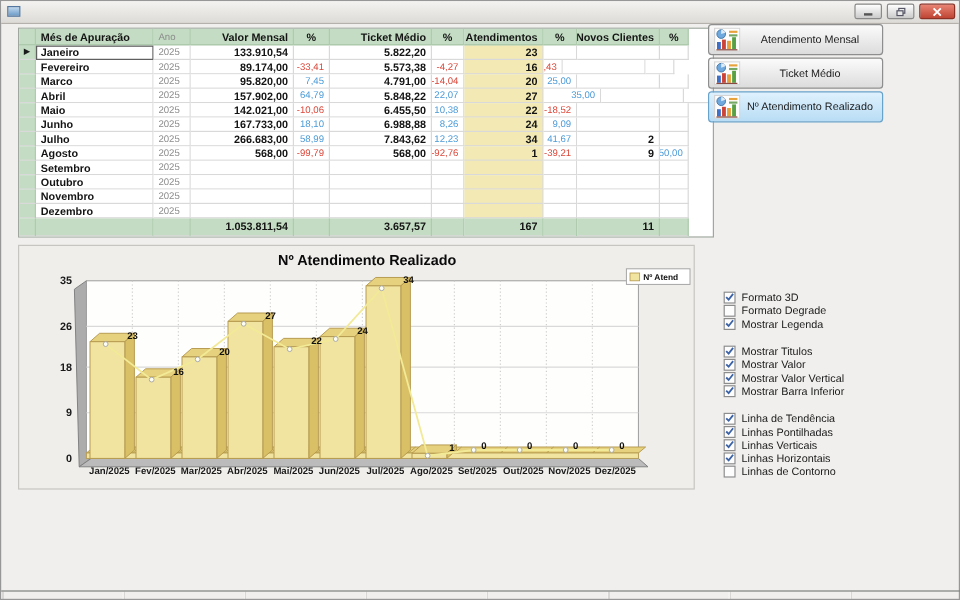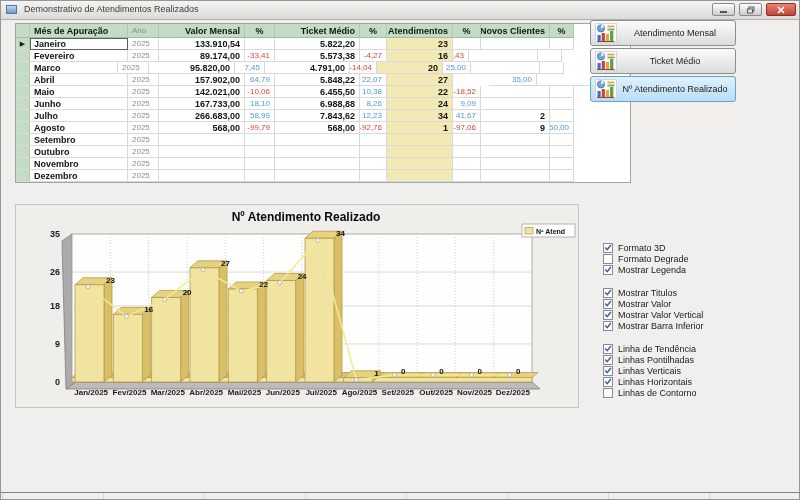--- a/index.html
+++ b/index.html
@@ -50,21 +50,20 @@
   .taskbar{position:absolute;left:0;bottom:0;width:800px;height:7px;background:linear-gradient(#BDC0BC,#9B9E9A);border-top:1px solid #7F827E;box-sizing:border-box;
     background-image:repeating-linear-gradient(90deg,rgba(255,255,255,.22) 0 1px,rgba(0,0,0,.10) 1px 2px,transparent 2px 101px);}
 </style>
 </head>
 <body>
 
 <div class="window">
 
   <div class="titlebar">
     <div class="title-icon"></div>
-    <div class="title-text">Demonstrativo de Atendimentos Realizados</div>
     <div class="win-controls">
       <div class="win-btn">
         <svg width="10" height="8">
             <rect x="1" y="5" width="7" height="2" fill="#555"></rect>
           </svg>
       </div>
       <div class="win-btn">
         <svg width="10" height="8">
             <rect x="3" y="1" width="5" height="4" fill="none" stroke="#556" stroke-width="1"></rect>
             <rect x="1.5" y="3" width="5" height="4" fill="#E8E8E8" stroke="#556" stroke-width="1"></rect>
@@ -115,41 +114,41 @@
         <div class="gcell ar pct" style="width: 30px; color: rgb(220, 70, 57);">-33,41</div>
         <div class="gcell ar bold" style="width: 85px;">5.573,38</div>
         <div class="gcell ar pct" style="width: 27px; color: rgb(220, 70, 57);">-4,27</div>
         <div class="gcell ar bold ylw" style="width: 66px;">16</div>
         <div class="gcell ar pct" style="width: 16px; color: rgb(220, 70, 57);">-30,43</div>
         <div class="gcell ar bold" style="width: 69px;"></div>
         <div class="gcell ar pct" style="width: 24px;"></div>
       </div>
       <div class="grow drow">
         <div class="gcell ind" style="width: 14px;"></div>
-        <div class="gcell al bold" style="width: 88px;">Marco</div>
+        <div class="gcell al bold" style="width: 98px;">Marco</div>
         <div class="gcell al ano" style="width: 31px;">2025</div>
         <div class="gcell ar bold" style="width: 86px;">95.820,00</div>
         <div class="gcell ar pct" style="width: 30px; color: rgb(76, 155, 216);">7,45</div>
         <div class="gcell ar bold" style="width: 85px;">4.791,00</div>
         <div class="gcell ar pct" style="width: 27px; color: rgb(220, 70, 57);">-14,04</div>
         <div class="gcell ar bold ylw" style="width: 66px;">20</div>
         <div class="gcell ar pct" style="width: 28px; color: rgb(76, 155, 216);">25,00</div>
         <div class="gcell ar bold" style="width: 69px;"></div>
         <div class="gcell ar pct" style="width: 24px;"></div>
       </div>
       <div class="grow drow">
         <div class="gcell ind" style="width: 14px;"></div>
         <div class="gcell al bold" style="width: 98px;">Abril</div>
         <div class="gcell al ano" style="width: 31px;">2025</div>
         <div class="gcell ar bold" style="width: 86px;">157.902,00</div>
         <div class="gcell ar pct" style="width: 30px; color: rgb(76, 155, 216);">64,79</div>
         <div class="gcell ar bold" style="width: 85px;">5.848,22</div>
         <div class="gcell ar pct" style="width: 27px; color: rgb(76, 155, 216);">22,07</div>
         <div class="gcell ar bold ylw" style="width: 66px;">27</div>
-        <div class="gcell ar pct" style="width: 48px; color: rgb(76, 155, 216); margin-left: 36px;">35,00</div>
+        <div class="gcell ar pct" style="width: 48px; color: rgb(76, 155, 216);">35,00</div>
         <div class="gcell ar bold" style="width: 69px;"></div>
         <div class="gcell ar pct" style="width: 24px;"></div>
       </div>
       <div class="grow drow">
         <div class="gcell ind" style="width: 14px;"></div>
         <div class="gcell al bold" style="width: 98px;">Maio</div>
         <div class="gcell al ano" style="width: 31px;">2025</div>
         <div class="gcell ar bold" style="width: 86px;">142.021,00</div>
         <div class="gcell ar pct" style="width: 30px; color: rgb(220, 70, 57);">-10,06</div>
         <div class="gcell ar bold" style="width: 85px;">6.455,50</div>
@@ -187,21 +186,21 @@
       </div>
       <div class="grow drow">
         <div class="gcell ind" style="width: 14px;"></div>
         <div class="gcell al bold" style="width: 98px;">Agosto</div>
         <div class="gcell al ano" style="width: 31px;">2025</div>
         <div class="gcell ar bold" style="width: 86px;">568,00</div>
         <div class="gcell ar pct" style="width: 30px; color: rgb(220, 70, 57);">-99,79</div>
         <div class="gcell ar bold" style="width: 85px;">568,00</div>
         <div class="gcell ar pct" style="width: 27px; color: rgb(220, 70, 57);">-92,76</div>
         <div class="gcell ar bold ylw" style="width: 66px;">1</div>
-        <div class="gcell ar pct" style="width: 28px; color: rgb(220, 70, 57);">-97,06</div>
+        <div class="gcell ar pct" style="width: 28px; color: rgb(220, 70, 57);">-39,21</div>
         <div class="gcell ar bold" style="width: 69px;">9</div>
         <div class="gcell ar pct" style="width: 24px; color: rgb(76, 155, 216);">350,00</div>
       </div>
       <div class="grow drow">
         <div class="gcell ind" style="width: 14px;"></div>
         <div class="gcell al bold" style="width: 98px;">Setembro</div>
         <div class="gcell al ano" style="width: 31px;">2025</div>
         <div class="gcell ar bold" style="width: 86px;"></div>
         <div class="gcell ar pct" style="width: 30px;"></div>
         <div class="gcell ar bold" style="width: 85px;"></div>
@@ -242,20 +241,33 @@
         <div class="gcell al bold" style="width: 98px;">Dezembro</div>
         <div class="gcell al ano" style="width: 31px;">2025</div>
         <div class="gcell ar bold" style="width: 86px;"></div>
         <div class="gcell ar pct" style="width: 30px;"></div>
         <div class="gcell ar bold" style="width: 85px;"></div>
         <div class="gcell ar pct" style="width: 27px;"></div>
         <div class="gcell ar bold ylw" style="width: 66px;"></div>
         <div class="gcell ar pct" style="width: 28px;"></div>
         <div class="gcell ar bold" style="width: 69px;"></div>
         <div class="gcell ar pct" style="width: 24px;"></div>
+      </div>
+      <div class="grow trow">
+        <div class="gcell ind" style="width: 14px;"></div>
+        <div class="gcell ar" style="width: 98px;"></div>
+        <div class="gcell ar" style="width: 31px;"></div>
+        <div class="gcell ar" style="width: 86px;">1.053.811,54</div>
+        <div class="gcell ar" style="width: 30px;"></div>
+        <div class="gcell ar" style="width: 85px;">3.657,57</div>
+        <div class="gcell ar" style="width: 27px;"></div>
+        <div class="gcell ar" style="width: 66px;">167</div>
+        <div class="gcell ar" style="width: 28px;"></div>
+        <div class="gcell ar" style="width: 69px;">11</div>
+        <div class="gcell ar" style="width: 24px;"></div>
       </div>
     </div>
 
   <div class="chart-panel">
     <svg id="chart-svg" width="562" height="202">
         <text x="290" y="16" font-size="12" font-weight="bold" text-anchor="middle" fill="#0A0A0A" font-family="Liberation Sans,sans-serif">Nº Atendimento Realizado</text>
         <polygon points="46,36 56,29 60,177 50,184" fill="#ACACAC" stroke="#7E7E7E" stroke-width="0.8"></polygon>
         <polygon points="50,184 60,177 516,177 524,184" fill="#BBBBBB" stroke="#7E7E7E" stroke-width="0.8"></polygon>
         <rect x="56" y="29" width="460" height="148" fill="#FEFEFD" stroke="#999" stroke-width="0.8"></rect>
         <text x="44" y="180" font-size="9" font-weight="bold" text-anchor="end" fill="#1A1A1A" font-family="Liberation Sans,sans-serif">0</text>

